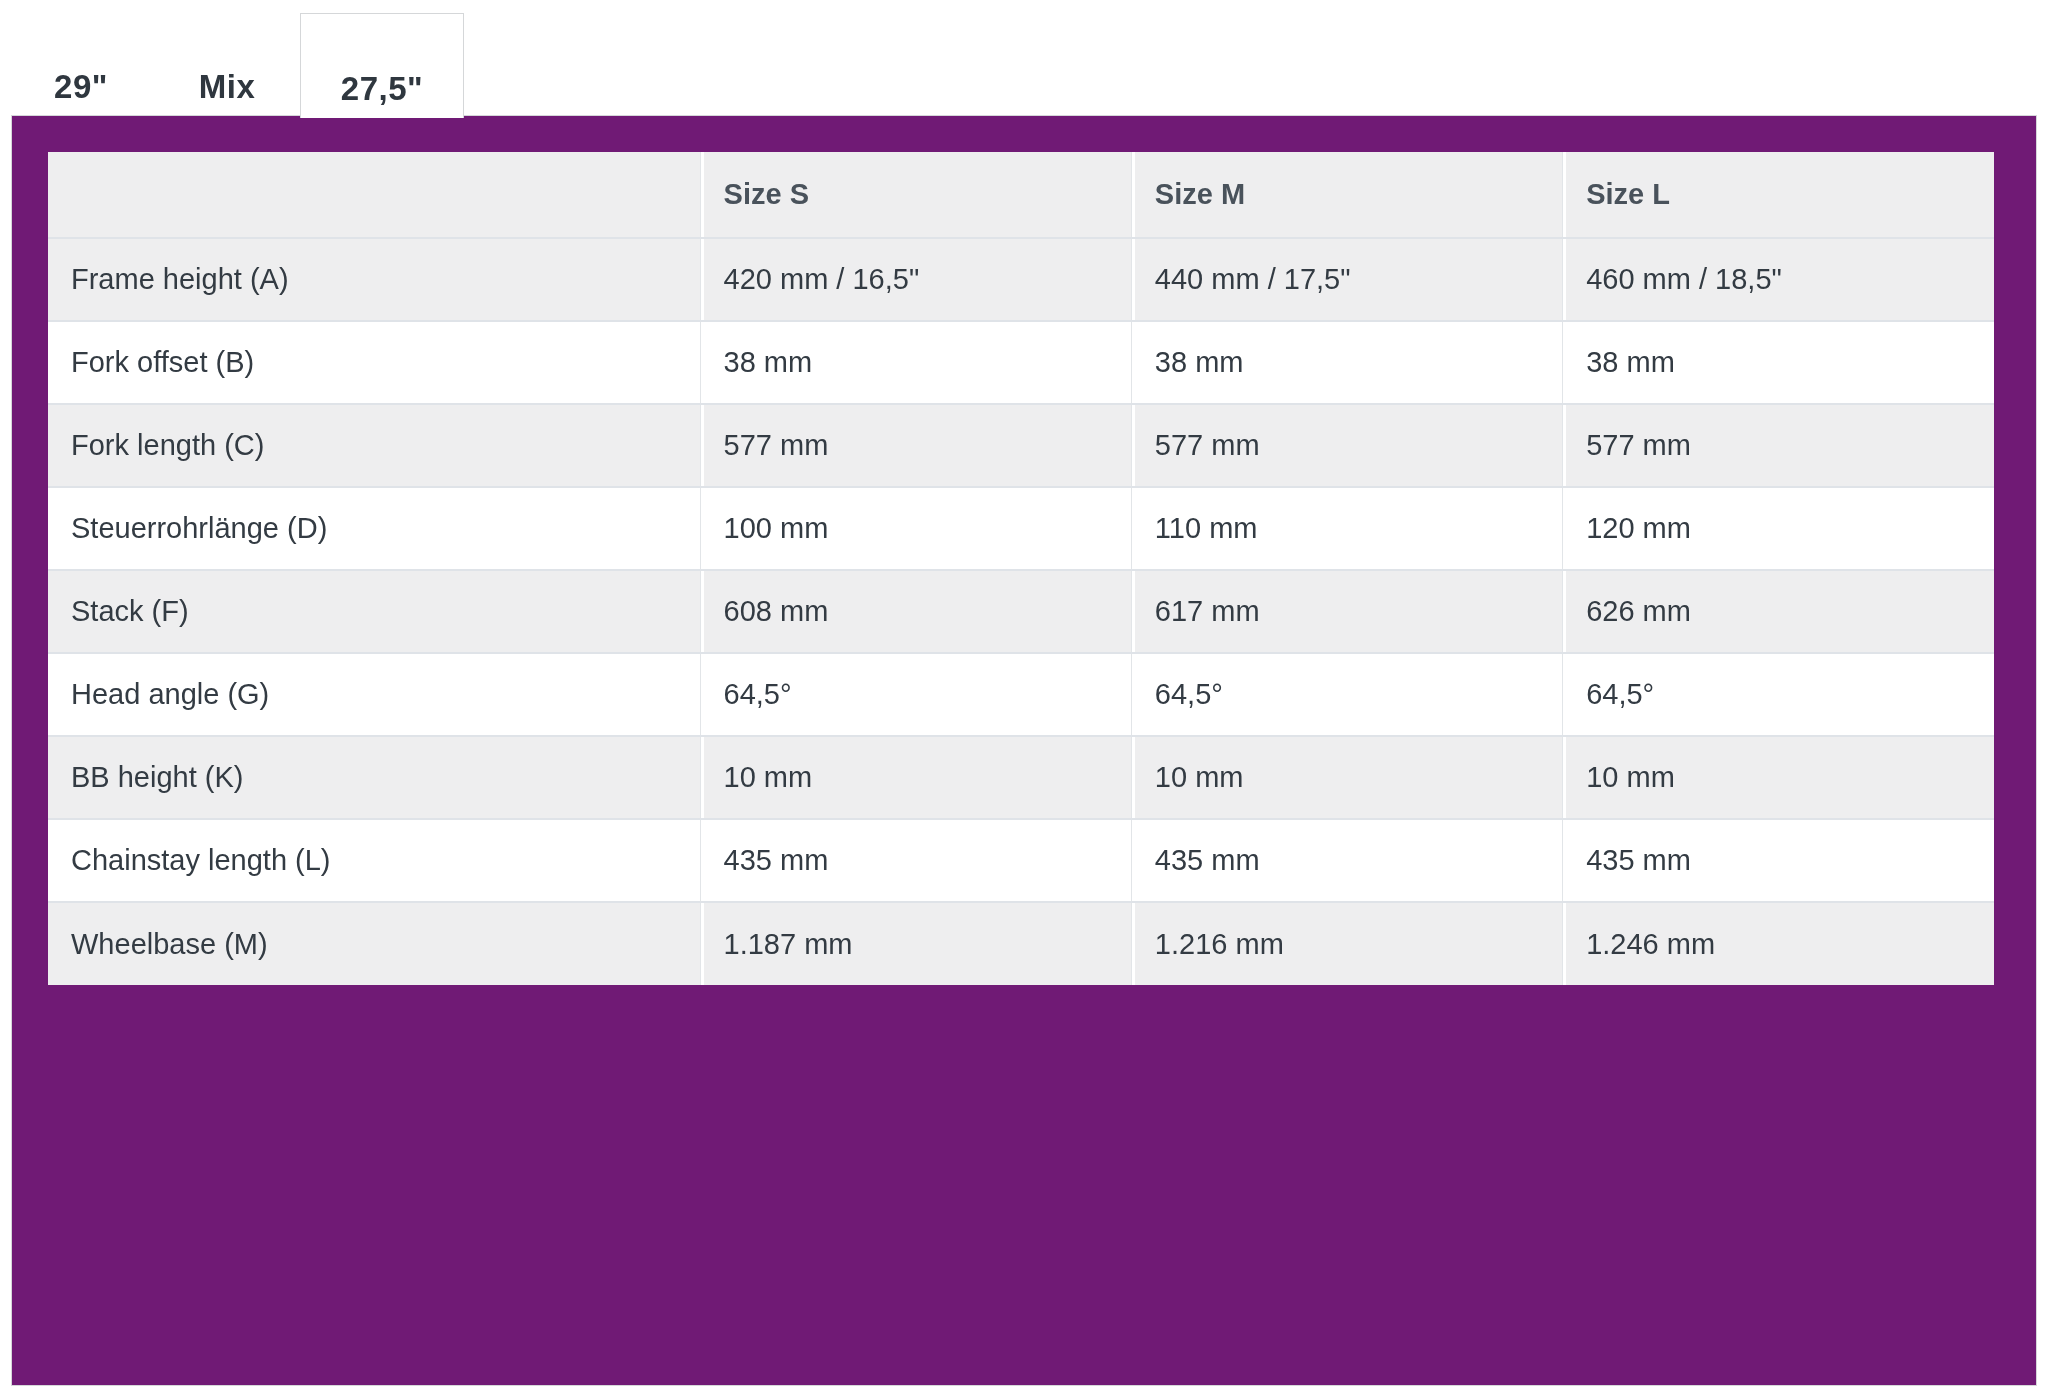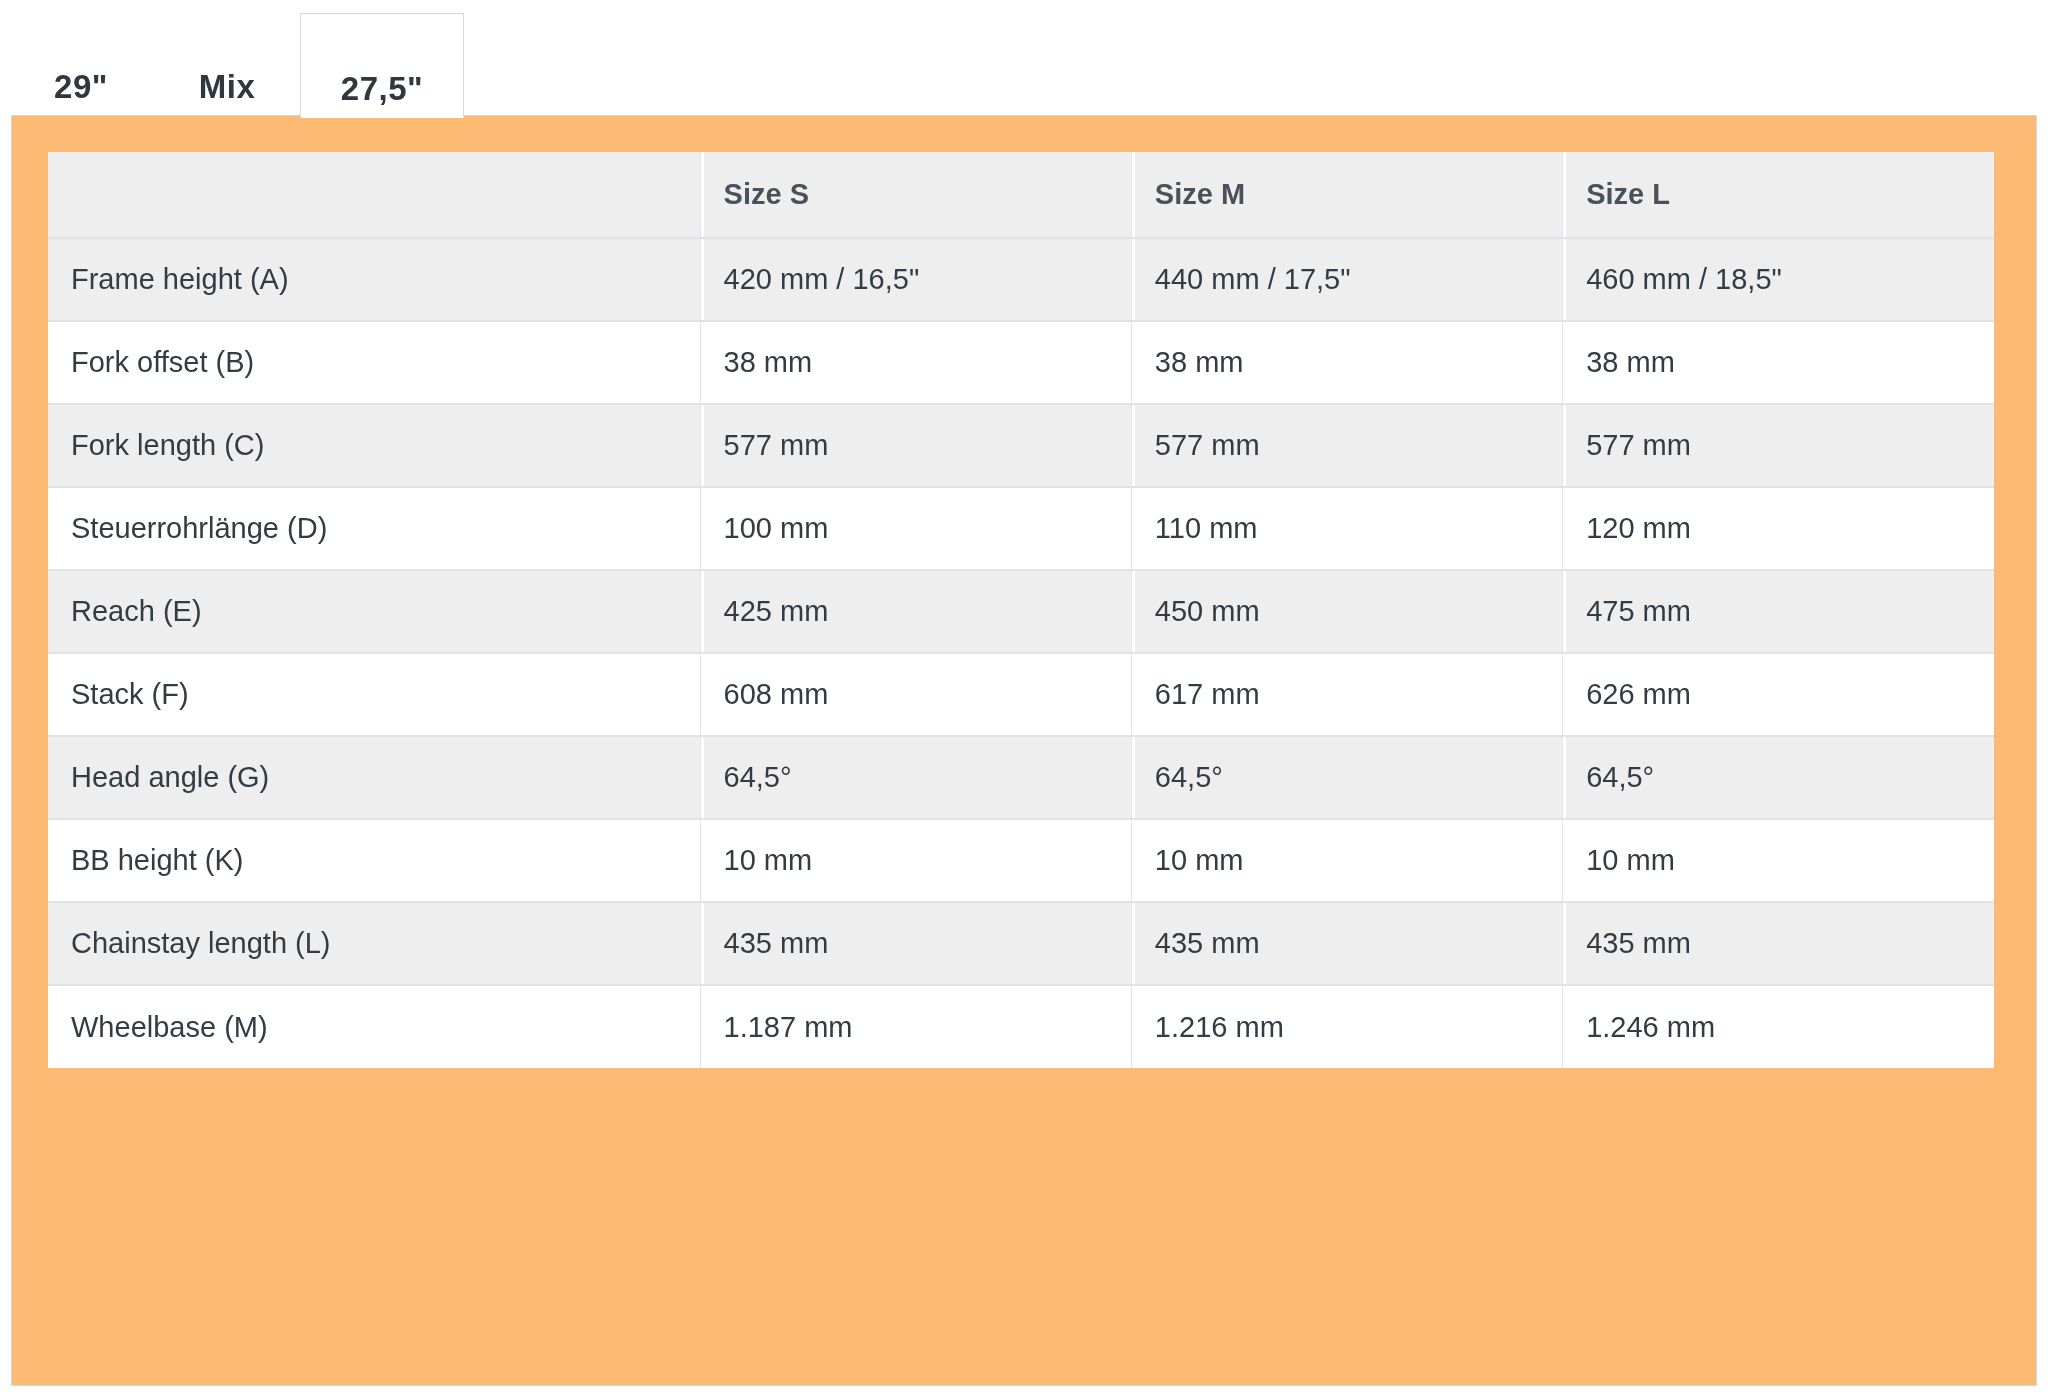--- a/index.html
+++ b/index.html
@@ -37,21 +37,21 @@
     height: 105px;
     background: #ffffff;
     border: 1px solid #d5d7d9;
     border-bottom: none;
   }
   .panel {
     position: relative;
     z-index: 1;
     margin: 0 11px;
     height: 1271px;
-    background: #fdba74;
+    background: #701a75;
     border: 1px solid #d5d7d9;
     padding: 36px 42px 64px 36px;
   }
   table.geo {
     width: 100%;
     border-collapse: collapse;
     table-layout: fixed;
   }
   col.c-label { width: 33.5%; }
   col.c-val   { width: 22.16%; }
@@ -127,26 +127,20 @@
         <td>577 mm</td>
         <td>577 mm</td>
       </tr>
       <tr>
         <td>Steuerrohrlänge (D)</td>
         <td>100 mm</td>
         <td>110 mm</td>
         <td>120 mm</td>
       </tr>
       <tr>
-        <td>Reach (E)</td>
-        <td>425 mm</td>
-        <td>450 mm</td>
-        <td>475 mm</td>
-      </tr>
-      <tr>
         <td>Stack (F)</td>
         <td>608 mm</td>
         <td>617 mm</td>
         <td>626 mm</td>
       </tr>
       <tr>
         <td>Head angle (G)</td>
         <td>64,5°</td>
         <td>64,5°</td>
         <td>64,5°</td>

